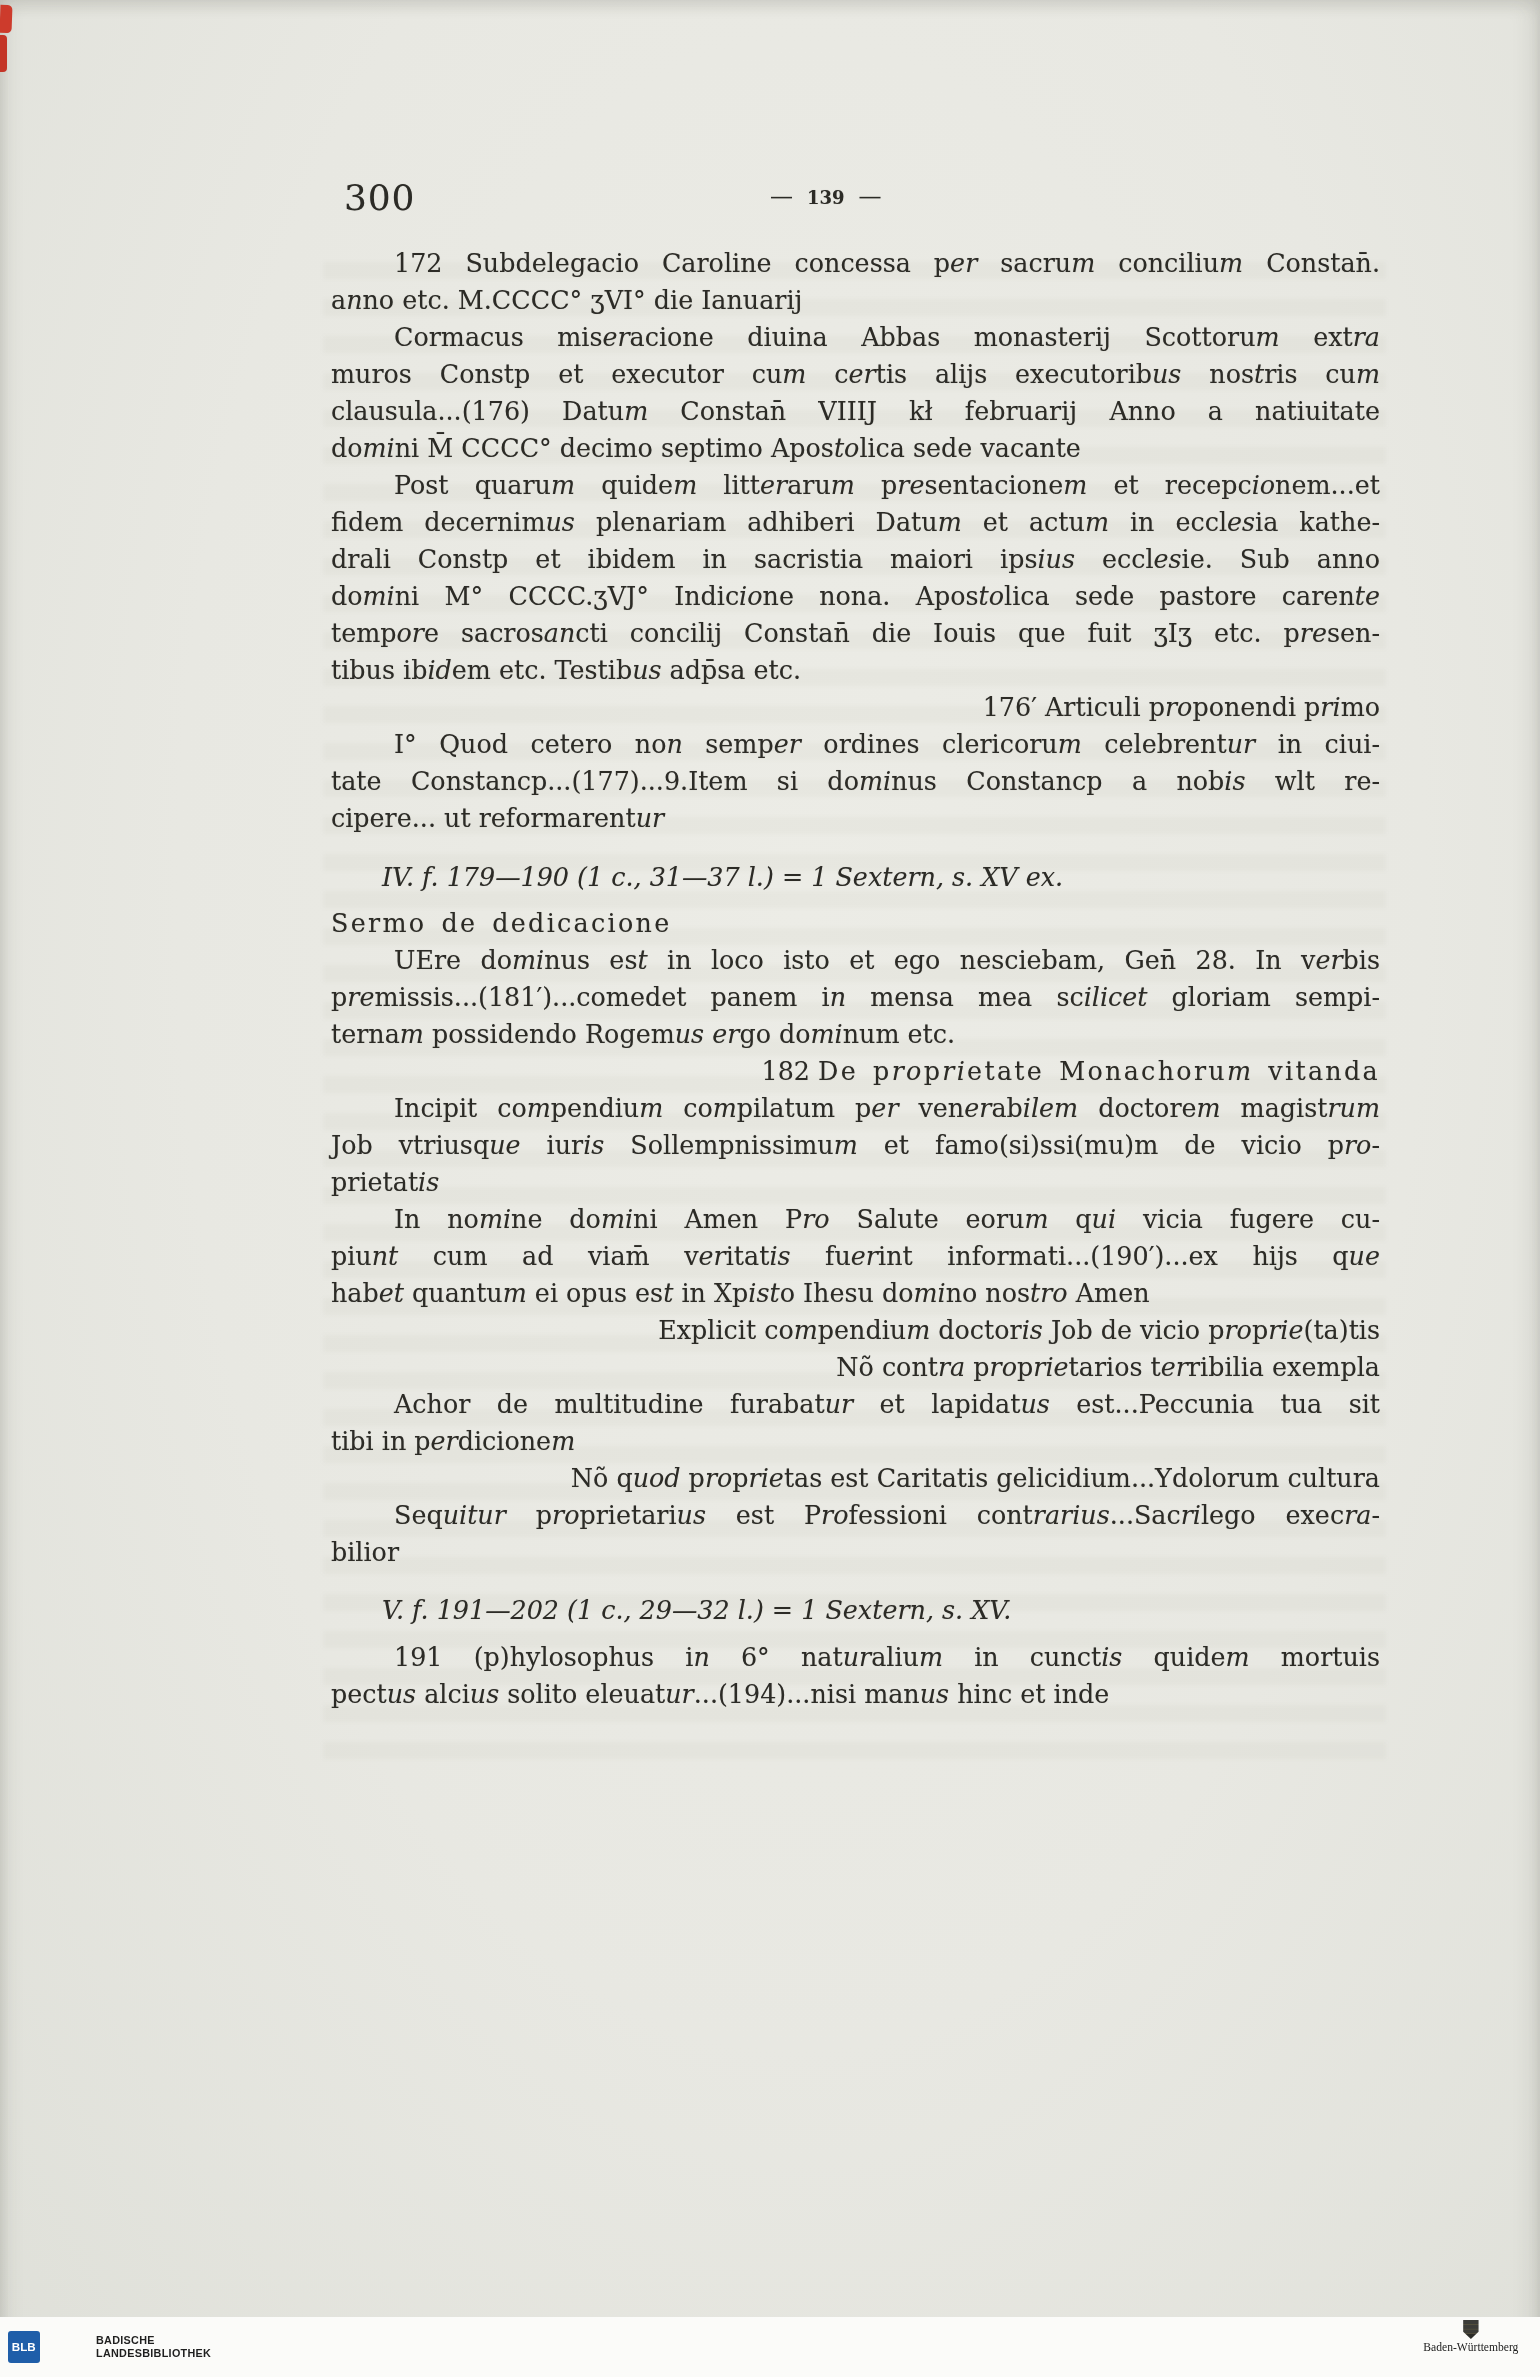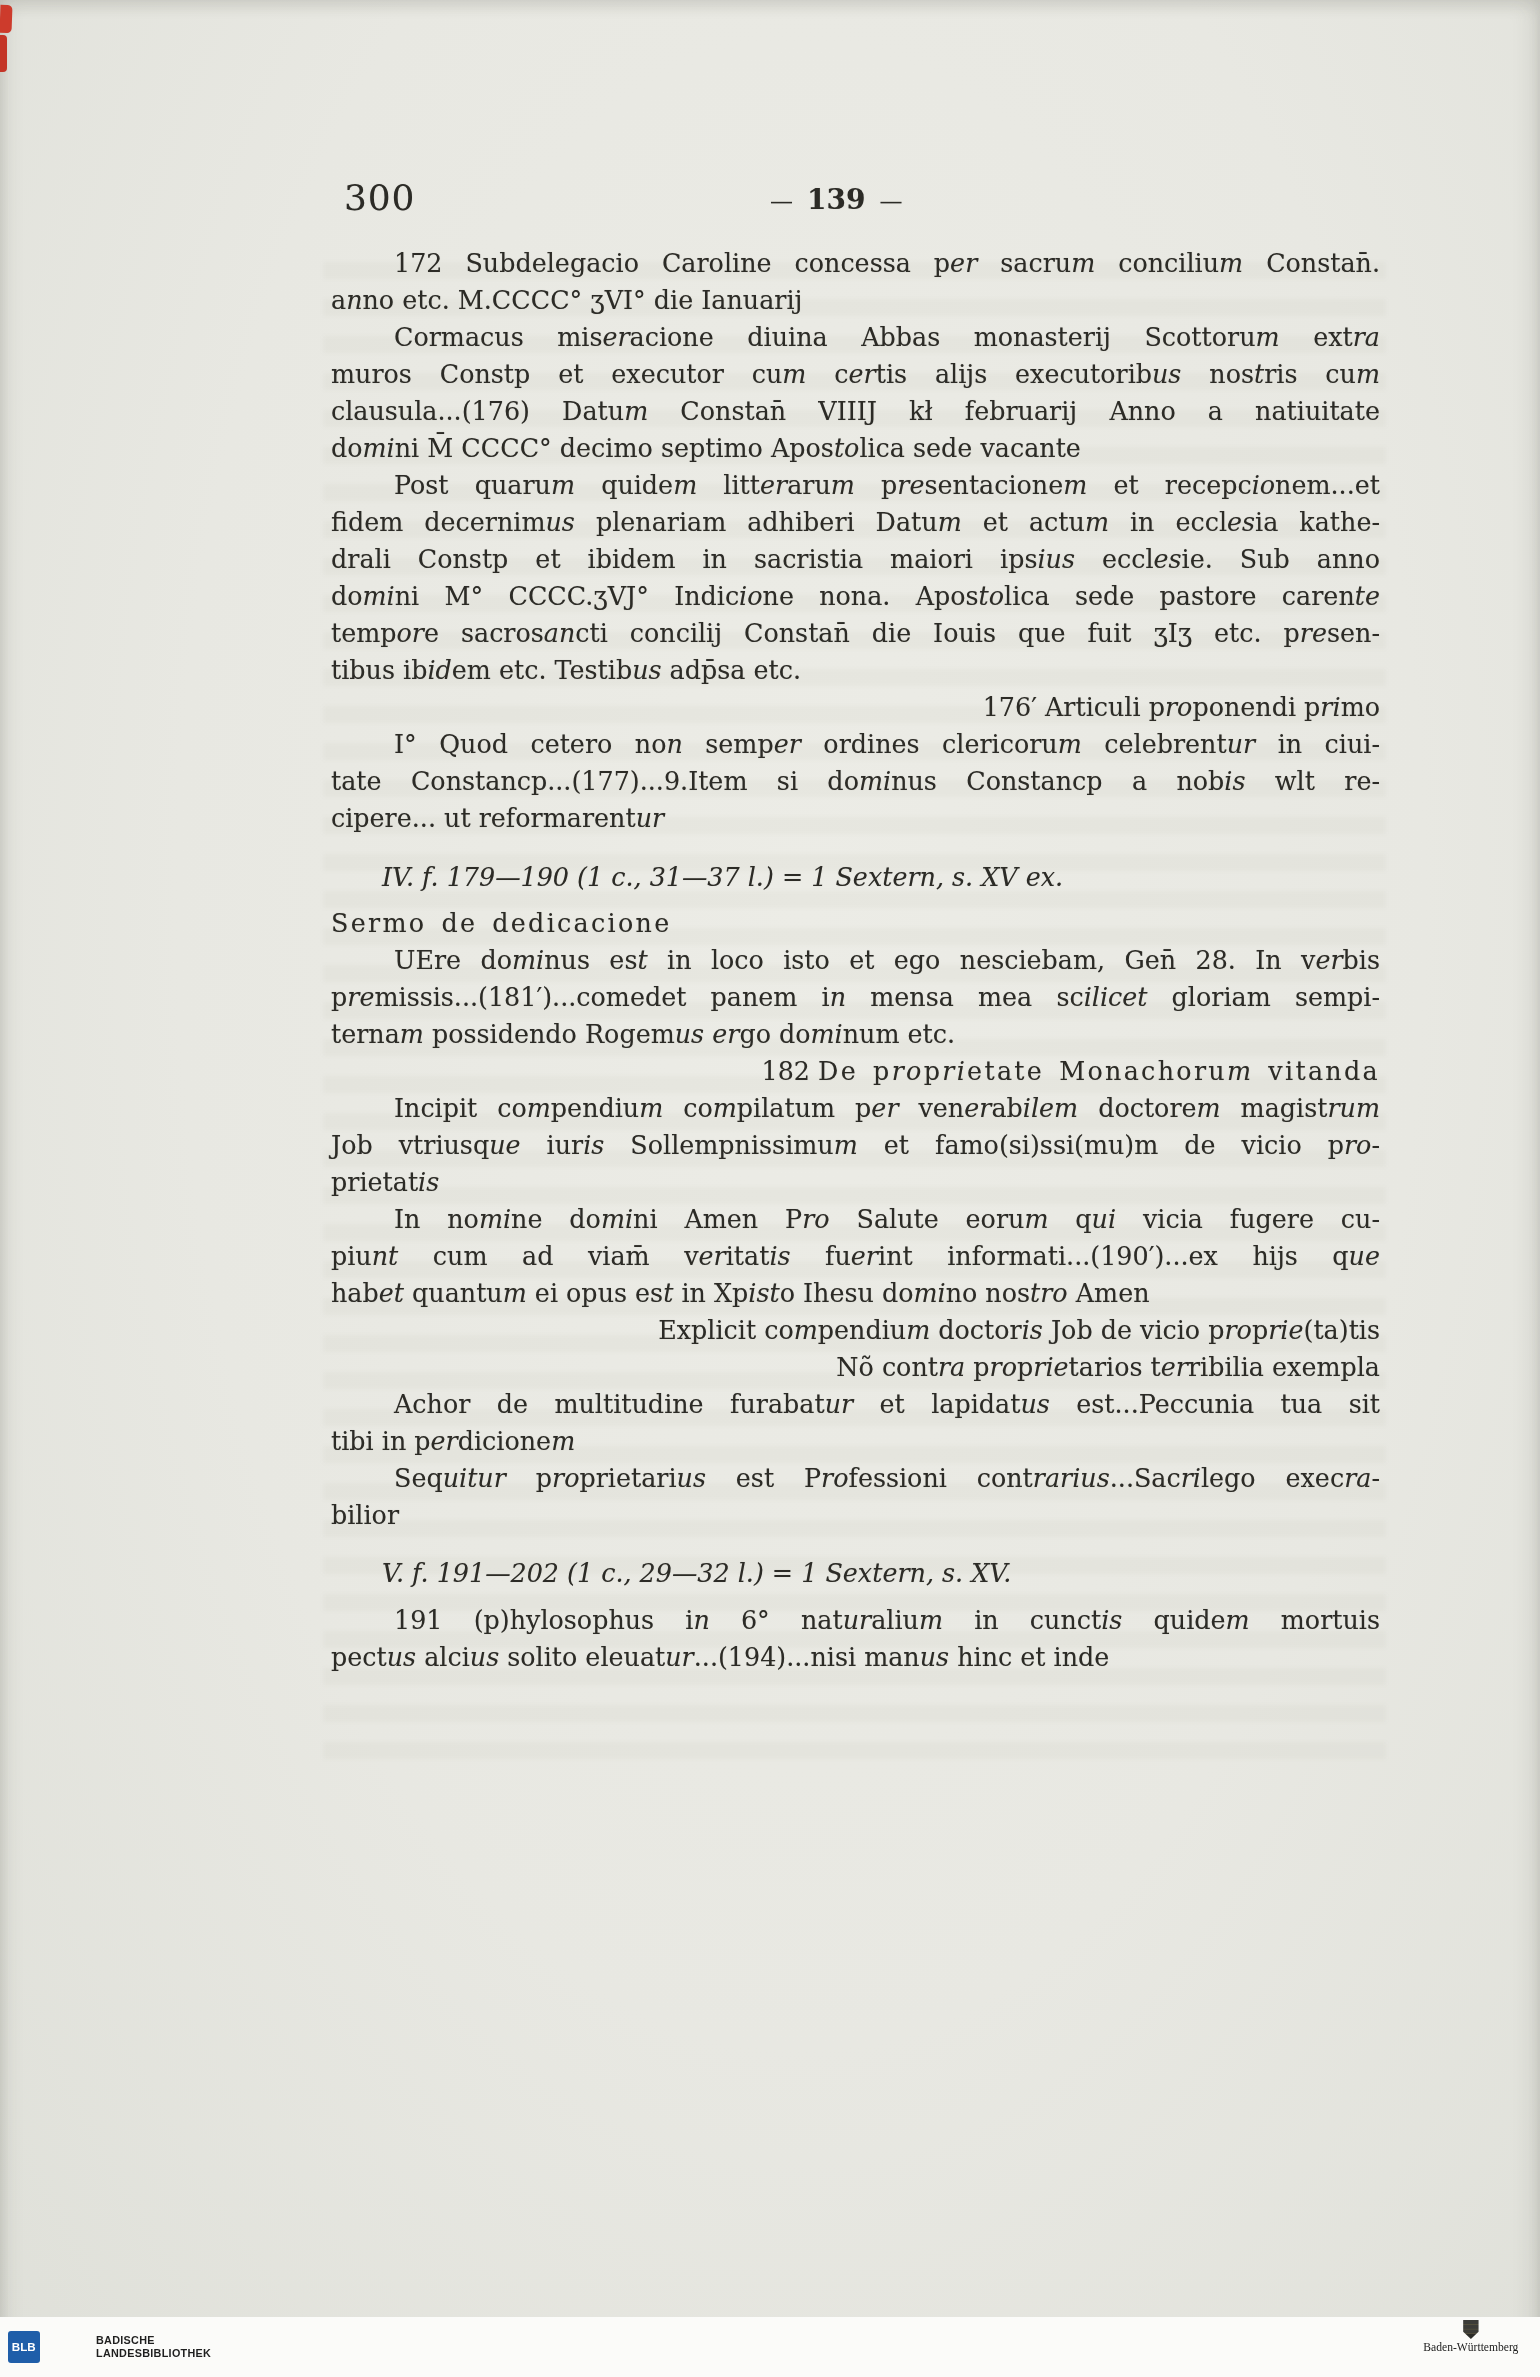--- a/index.html
+++ b/index.html
@@ -30,21 +30,21 @@
   .folio{
     position:absolute;left:344px;top:177px;
     font-size:36px;color:#2c2b26;letter-spacing:0.8px;
     text-shadow:0 0 0.8px rgba(44,43,38,.25);z-index:3;
   }
   .page-head{
     position:absolute;left:770px;top:183px;white-space:nowrap;
     font-size:23px;color:#2c2b26;z-index:3;
     text-shadow:0 0 0.8px rgba(44,43,38,.25);
   }
-  .page-head .num{font-weight:700;font-size:28px;padding:0 14px;}
+  .page-head .num{font-weight:700;font-size:18px;padding:0 14px;}
 
   .textblock{
     position:absolute;left:331px;top:245px;width:1049px;z-index:3;
   }
   .tl{
     display:block;width:1049px;
     font:400 25.4px/37px "DejaVu Serif",serif;
     color:#2c2b26;
     text-shadow:0 0 0.8px rgba(44,43,38,.28);
   }
@@ -119,20 +119,21 @@
     <div class="tl first">Incipit co<i>m</i>pendiu<i>m</i> co<i>m</i>pilatum p<i>er</i> ven<i>er</i>ab<i>ilem</i> doctore<i>m</i> magist<i>rum</i></div>
     <div class="tl full">Job vtriusq<i>ue</i> iur<i>is</i> Sollempnissimu<i>m</i> et famo(si)ssi(mu)m de vicio p<i>ro</i>-</div>
     <div class="tl last">prietat<i>is</i></div>
     <div class="tl first">In no<i>mi</i>ne do<i>mi</i>ni Amen P<i>ro</i> Salute eoru<i>m</i> q<i>ui</i> vicia fugere cu-</div>
     <div class="tl full">piu<i>nt</i> cum ad viam̄ v<i>er</i>itat<i>is</i> fu<i>er</i>int informati...(190′)...ex hijs q<i>ue</i></div>
     <div class="tl last">hab<i>et</i> quantu<i>m</i> ei opus es<i>t</i> in Xp<i>ist</i>o Ihesu do<i>mi</i>no nos<i>tro</i> Amen</div>
     <div class="tl single">Explicit co<i>m</i>pendiu<i>m</i> doctor<i>is</i> Job de vicio p<i>ro</i>p<i>rie</i>(ta)tis</div>
     <div class="tl single">Nõ cont<i>ra</i> p<i>ro</i>p<i>rie</i>tarios t<i>er</i>ribilia exempla</div>
     <div class="tl first">Achor de multitudine furabat<i>ur</i> et lapidat<i>us</i> est...Peccunia tua sit</div>
     <div class="tl last">tibi in p<i>er</i>dicione<i>m</i></div>
+    <div class="tl single">Nõ q<i>uod</i> p<i>ro</i>p<i>rie</i>tas est Caritatis gelicidium...Ydolorum cultura</div>
     <div class="tl first">Seq<i>uitur</i> p<i>ro</i>prietari<i>us</i> est P<i>ro</i>fessioni cont<i>rarius</i>...Sac<i>ri</i>lego exec<i>ra</i>-</div>
     <div class="tl last">bilior</div>
     <div class="tl head">V. f. 191—202 (1 c., 29—32 l.) = 1 Sextern, s. XV.</div>
     <div class="tl first">191 (p)hylosophus i<i>n</i> 6° nat<i>ur</i>aliu<i>m</i> in cunct<i>is</i> quide<i>m</i> mortuis</div>
     <div class="tl last">pect<i>us</i> alci<i>us</i> solito eleuat<i>ur</i>...(194)...nisi man<i>us</i> hinc et inde</div>
   </div>
 
   <div class="footer-strip">
     <div class="blb-logo">BLB</div>
     <div class="lib-name">

